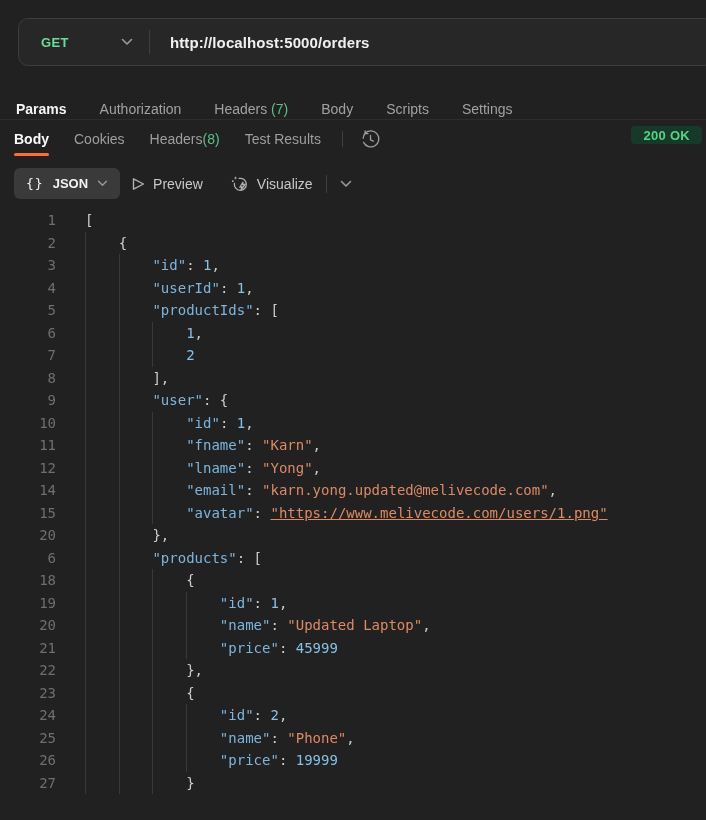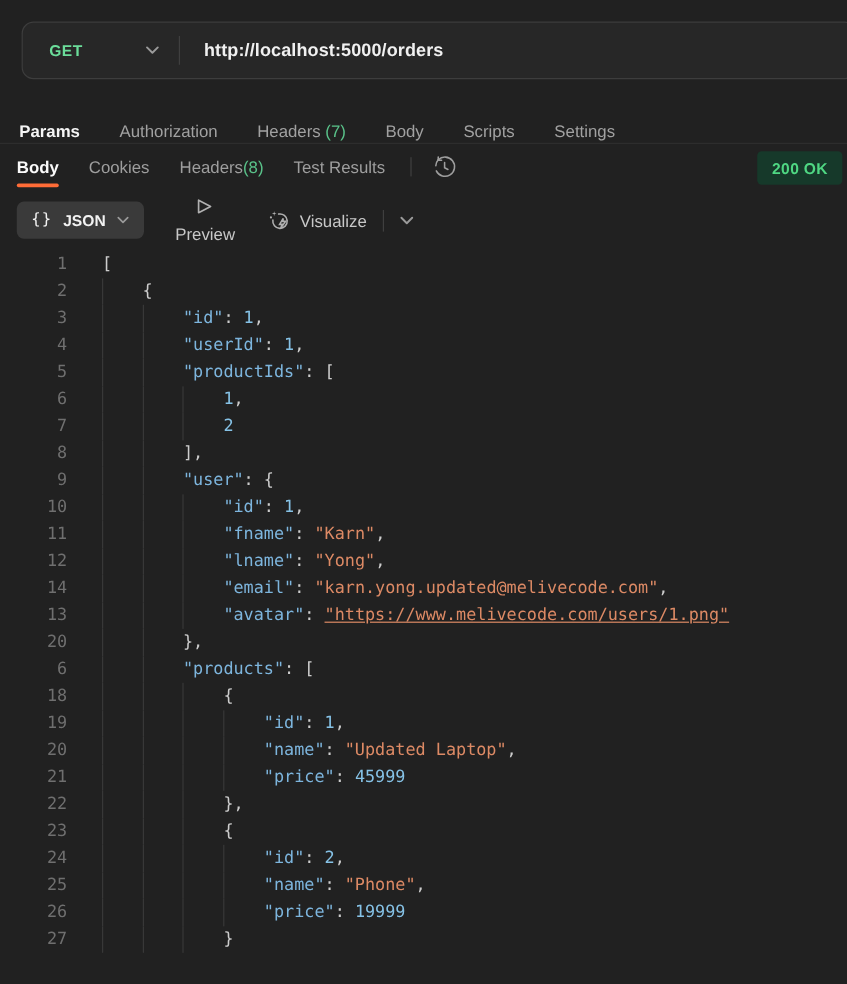--- a/index.html
+++ b/index.html
@@ -42,38 +42,38 @@
   .resp-tab { position:relative; color:#9e9e9e; cursor:pointer; height:100%;
     display:flex; align-items:center; white-space:nowrap; }
   .resp-tab.active { color:#fafafa; font-weight:600; }
   .resp-tab.active::after {
     content:""; position:absolute; left:0; right:0; bottom:2px; height:3px;
     background:#ff6c37; border-radius:2px;
   }
   .resp-divider { width:1px; height:16px; background:#3f3f3f; margin-left:-4px; }
   .history-btn { margin-left:-8px; display:flex; align-items:center; cursor:pointer; }
   .status-badge {
-    position:absolute; right:4px; top:6px; height:28px;
+    position:absolute; right:4px; top:6px; height:18px;
     background:#16392a; color:#4fd783; font-size:13px; font-weight:700;
     border-radius:4px; display:flex; align-items:center; padding:0 12px;
     letter-spacing:.3px; cursor:pointer;
   }
   
   .toolbar {
     position:absolute; top:158px; left:0; right:0; height:51px;
     display:flex; align-items:center; padding-left:14px;
   }
   .format-pill {
     height:31px; background:#3a3a3a; border-radius:6px; display:flex;
     align-items:center; gap:9px; padding:0 12px; cursor:pointer;
   }
   .braces-glyph { font-family:"DejaVu Sans Mono", monospace; font-size:13px; color:#f2f2f2; letter-spacing:1px; }
   .format-label { font-size:13px; font-weight:600; color:#f2f2f2; }
   .tool-btn { display:flex; align-items:center; gap:8px; color:#c8c8c8; font-size:14px; cursor:pointer; }
-  .tool-btn.preview { margin-left:26px;flex-direction:column; }
+  .tool-btn.preview { margin-left:12px; }
   .tool-btn.visualize { margin-left:28px; }
   .tool-divider { width:1px; height:18px; background:#3f3f3f; margin:0 13px; }
   .more-chev { cursor:pointer; display:flex; align-items:center; }
   
   .code-area {
     position:absolute; top:209px; left:0; right:0; bottom:0;
     font-family:"DejaVu Sans Mono", monospace; font-size:14px;
   }
   .code-line { position:relative; height:22.5px; line-height:22.5px; white-space:pre; }
   .ln { position:absolute; left:0; top:0; width:56px; text-align:right; color:#6f6f6f; }
@@ -163,21 +163,21 @@
     <div class="code-line"><div class="ig" style="left: calc(0ch + 85px);"></div><div class="ig" style="left: calc(4ch + 85px);"></div><span class="ln">4</span><span class="lc">        <span class="tk-k">"userId"</span><span class="tk-p">: </span><span class="tk-n">1</span><span class="tk-p">,</span></span></div>
     <div class="code-line"><div class="ig" style="left: calc(0ch + 85px);"></div><div class="ig" style="left: calc(4ch + 85px);"></div><span class="ln">5</span><span class="lc">        <span class="tk-k">"productIds"</span><span class="tk-p">: [</span></span></div>
     <div class="code-line"><div class="ig" style="left: calc(0ch + 85px);"></div><div class="ig" style="left: calc(4ch + 85px);"></div><div class="ig" style="left: calc(8ch + 85px);"></div><span class="ln">6</span><span class="lc">            <span class="tk-n">1</span><span class="tk-p">,</span></span></div>
     <div class="code-line"><div class="ig" style="left: calc(0ch + 85px);"></div><div class="ig" style="left: calc(4ch + 85px);"></div><div class="ig" style="left: calc(8ch + 85px);"></div><span class="ln">7</span><span class="lc">            <span class="tk-n">2</span></span></div>
     <div class="code-line"><div class="ig" style="left: calc(0ch + 85px);"></div><div class="ig" style="left: calc(4ch + 85px);"></div><span class="ln">8</span><span class="lc">        <span class="tk-p">],</span></span></div>
     <div class="code-line"><div class="ig" style="left: calc(0ch + 85px);"></div><div class="ig" style="left: calc(4ch + 85px);"></div><span class="ln">9</span><span class="lc">        <span class="tk-k">"user"</span><span class="tk-p">: {</span></span></div>
     <div class="code-line"><div class="ig" style="left: calc(0ch + 85px);"></div><div class="ig" style="left: calc(4ch + 85px);"></div><div class="ig" style="left: calc(8ch + 85px);"></div><span class="ln">10</span><span class="lc">            <span class="tk-k">"id"</span><span class="tk-p">: </span><span class="tk-n">1</span><span class="tk-p">,</span></span></div>
     <div class="code-line"><div class="ig" style="left: calc(0ch + 85px);"></div><div class="ig" style="left: calc(4ch + 85px);"></div><div class="ig" style="left: calc(8ch + 85px);"></div><span class="ln">11</span><span class="lc">            <span class="tk-k">"fname"</span><span class="tk-p">: </span><span class="tk-s">"Karn"</span><span class="tk-p">,</span></span></div>
     <div class="code-line"><div class="ig" style="left: calc(0ch + 85px);"></div><div class="ig" style="left: calc(4ch + 85px);"></div><div class="ig" style="left: calc(8ch + 85px);"></div><span class="ln">12</span><span class="lc">            <span class="tk-k">"lname"</span><span class="tk-p">: </span><span class="tk-s">"Yong"</span><span class="tk-p">,</span></span></div>
     <div class="code-line"><div class="ig" style="left: calc(0ch + 85px);"></div><div class="ig" style="left: calc(4ch + 85px);"></div><div class="ig" style="left: calc(8ch + 85px);"></div><span class="ln">14</span><span class="lc">            <span class="tk-k">"email"</span><span class="tk-p">: </span><span class="tk-s">"karn.yong.updated@melivecode.com"</span><span class="tk-p">,</span></span></div>
-    <div class="code-line"><div class="ig" style="left: calc(0ch + 85px);"></div><div class="ig" style="left: calc(4ch + 85px);"></div><div class="ig" style="left: calc(8ch + 85px);"></div><span class="ln">13</span><span class="lc">            <span class="tk-k">"avatar"</span><span class="tk-p">: </span><span class="tk-l">"https://www.melivecode.com/users/1.png"</span></span></div>
+    <div class="code-line"><div class="ig" style="left: calc(0ch + 85px);"></div><div class="ig" style="left: calc(4ch + 85px);"></div><div class="ig" style="left: calc(8ch + 85px);"></div><span class="ln">15</span><span class="lc">            <span class="tk-k">"avatar"</span><span class="tk-p">: </span><span class="tk-l">"https://www.melivecode.com/users/1.png"</span></span></div>
     <div class="code-line"><div class="ig" style="left: calc(0ch + 85px);"></div><div class="ig" style="left: calc(4ch + 85px);"></div><span class="ln">20</span><span class="lc">        <span class="tk-p">},</span></span></div>
     <div class="code-line"><div class="ig" style="left: calc(0ch + 85px);"></div><div class="ig" style="left: calc(4ch + 85px);"></div><span class="ln">6</span><span class="lc">        <span class="tk-k">"products"</span><span class="tk-p">: [</span></span></div>
     <div class="code-line"><div class="ig" style="left: calc(0ch + 85px);"></div><div class="ig" style="left: calc(4ch + 85px);"></div><div class="ig" style="left: calc(8ch + 85px);"></div><span class="ln">18</span><span class="lc">            <span class="tk-p">{</span></span></div>
     <div class="code-line"><div class="ig" style="left: calc(0ch + 85px);"></div><div class="ig" style="left: calc(4ch + 85px);"></div><div class="ig" style="left: calc(8ch + 85px);"></div><div class="ig" style="left: calc(12ch + 85px);"></div><span class="ln">19</span><span class="lc">                <span class="tk-k">"id"</span><span class="tk-p">: </span><span class="tk-n">1</span><span class="tk-p">,</span></span></div>
     <div class="code-line"><div class="ig" style="left: calc(0ch + 85px);"></div><div class="ig" style="left: calc(4ch + 85px);"></div><div class="ig" style="left: calc(8ch + 85px);"></div><div class="ig" style="left: calc(12ch + 85px);"></div><span class="ln">20</span><span class="lc">                <span class="tk-k">"name"</span><span class="tk-p">: </span><span class="tk-s">"Updated Laptop"</span><span class="tk-p">,</span></span></div>
     <div class="code-line"><div class="ig" style="left: calc(0ch + 85px);"></div><div class="ig" style="left: calc(4ch + 85px);"></div><div class="ig" style="left: calc(8ch + 85px);"></div><div class="ig" style="left: calc(12ch + 85px);"></div><span class="ln">21</span><span class="lc">                <span class="tk-k">"price"</span><span class="tk-p">: </span><span class="tk-n">45999</span></span></div>
     <div class="code-line"><div class="ig" style="left: calc(0ch + 85px);"></div><div class="ig" style="left: calc(4ch + 85px);"></div><div class="ig" style="left: calc(8ch + 85px);"></div><span class="ln">22</span><span class="lc">            <span class="tk-p">},</span></span></div>
     <div class="code-line"><div class="ig" style="left: calc(0ch + 85px);"></div><div class="ig" style="left: calc(4ch + 85px);"></div><div class="ig" style="left: calc(8ch + 85px);"></div><span class="ln">23</span><span class="lc">            <span class="tk-p">{</span></span></div>
     <div class="code-line"><div class="ig" style="left: calc(0ch + 85px);"></div><div class="ig" style="left: calc(4ch + 85px);"></div><div class="ig" style="left: calc(8ch + 85px);"></div><div class="ig" style="left: calc(12ch + 85px);"></div><span class="ln">24</span><span class="lc">                <span class="tk-k">"id"</span><span class="tk-p">: </span><span class="tk-n">2</span><span class="tk-p">,</span></span></div>
     <div class="code-line"><div class="ig" style="left: calc(0ch + 85px);"></div><div class="ig" style="left: calc(4ch + 85px);"></div><div class="ig" style="left: calc(8ch + 85px);"></div><div class="ig" style="left: calc(12ch + 85px);"></div><span class="ln">25</span><span class="lc">                <span class="tk-k">"name"</span><span class="tk-p">: </span><span class="tk-s">"Phone"</span><span class="tk-p">,</span></span></div>

